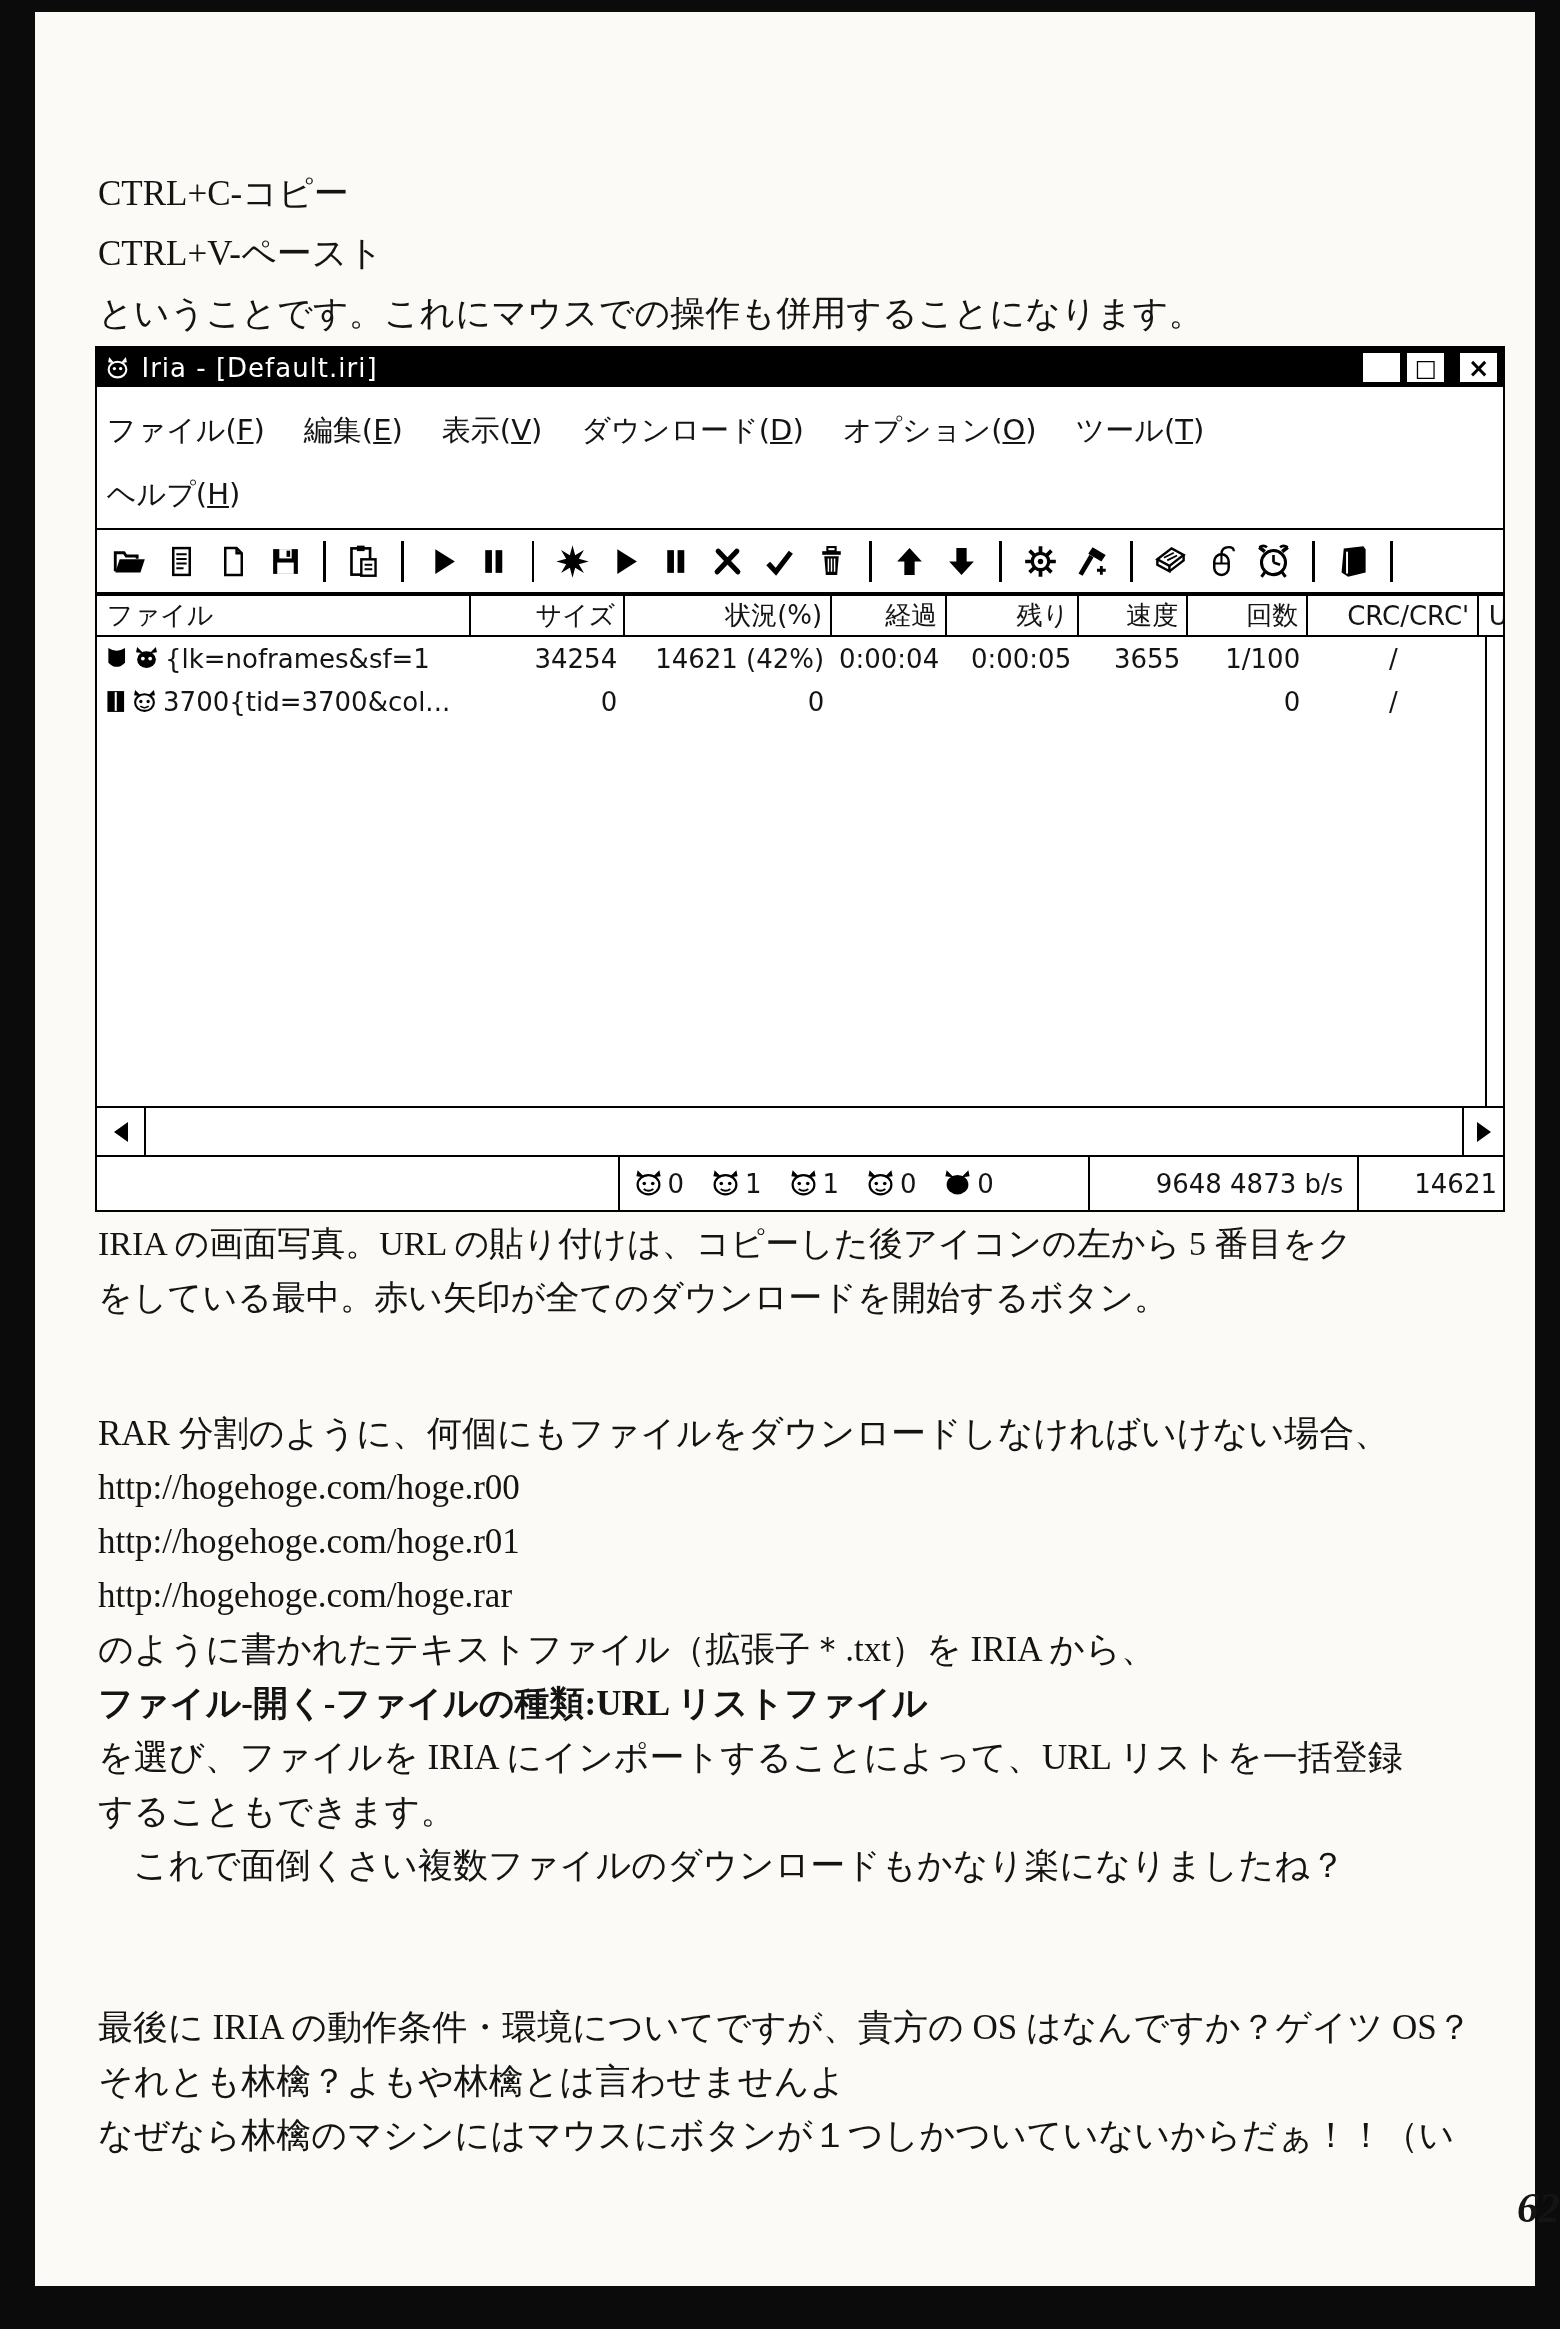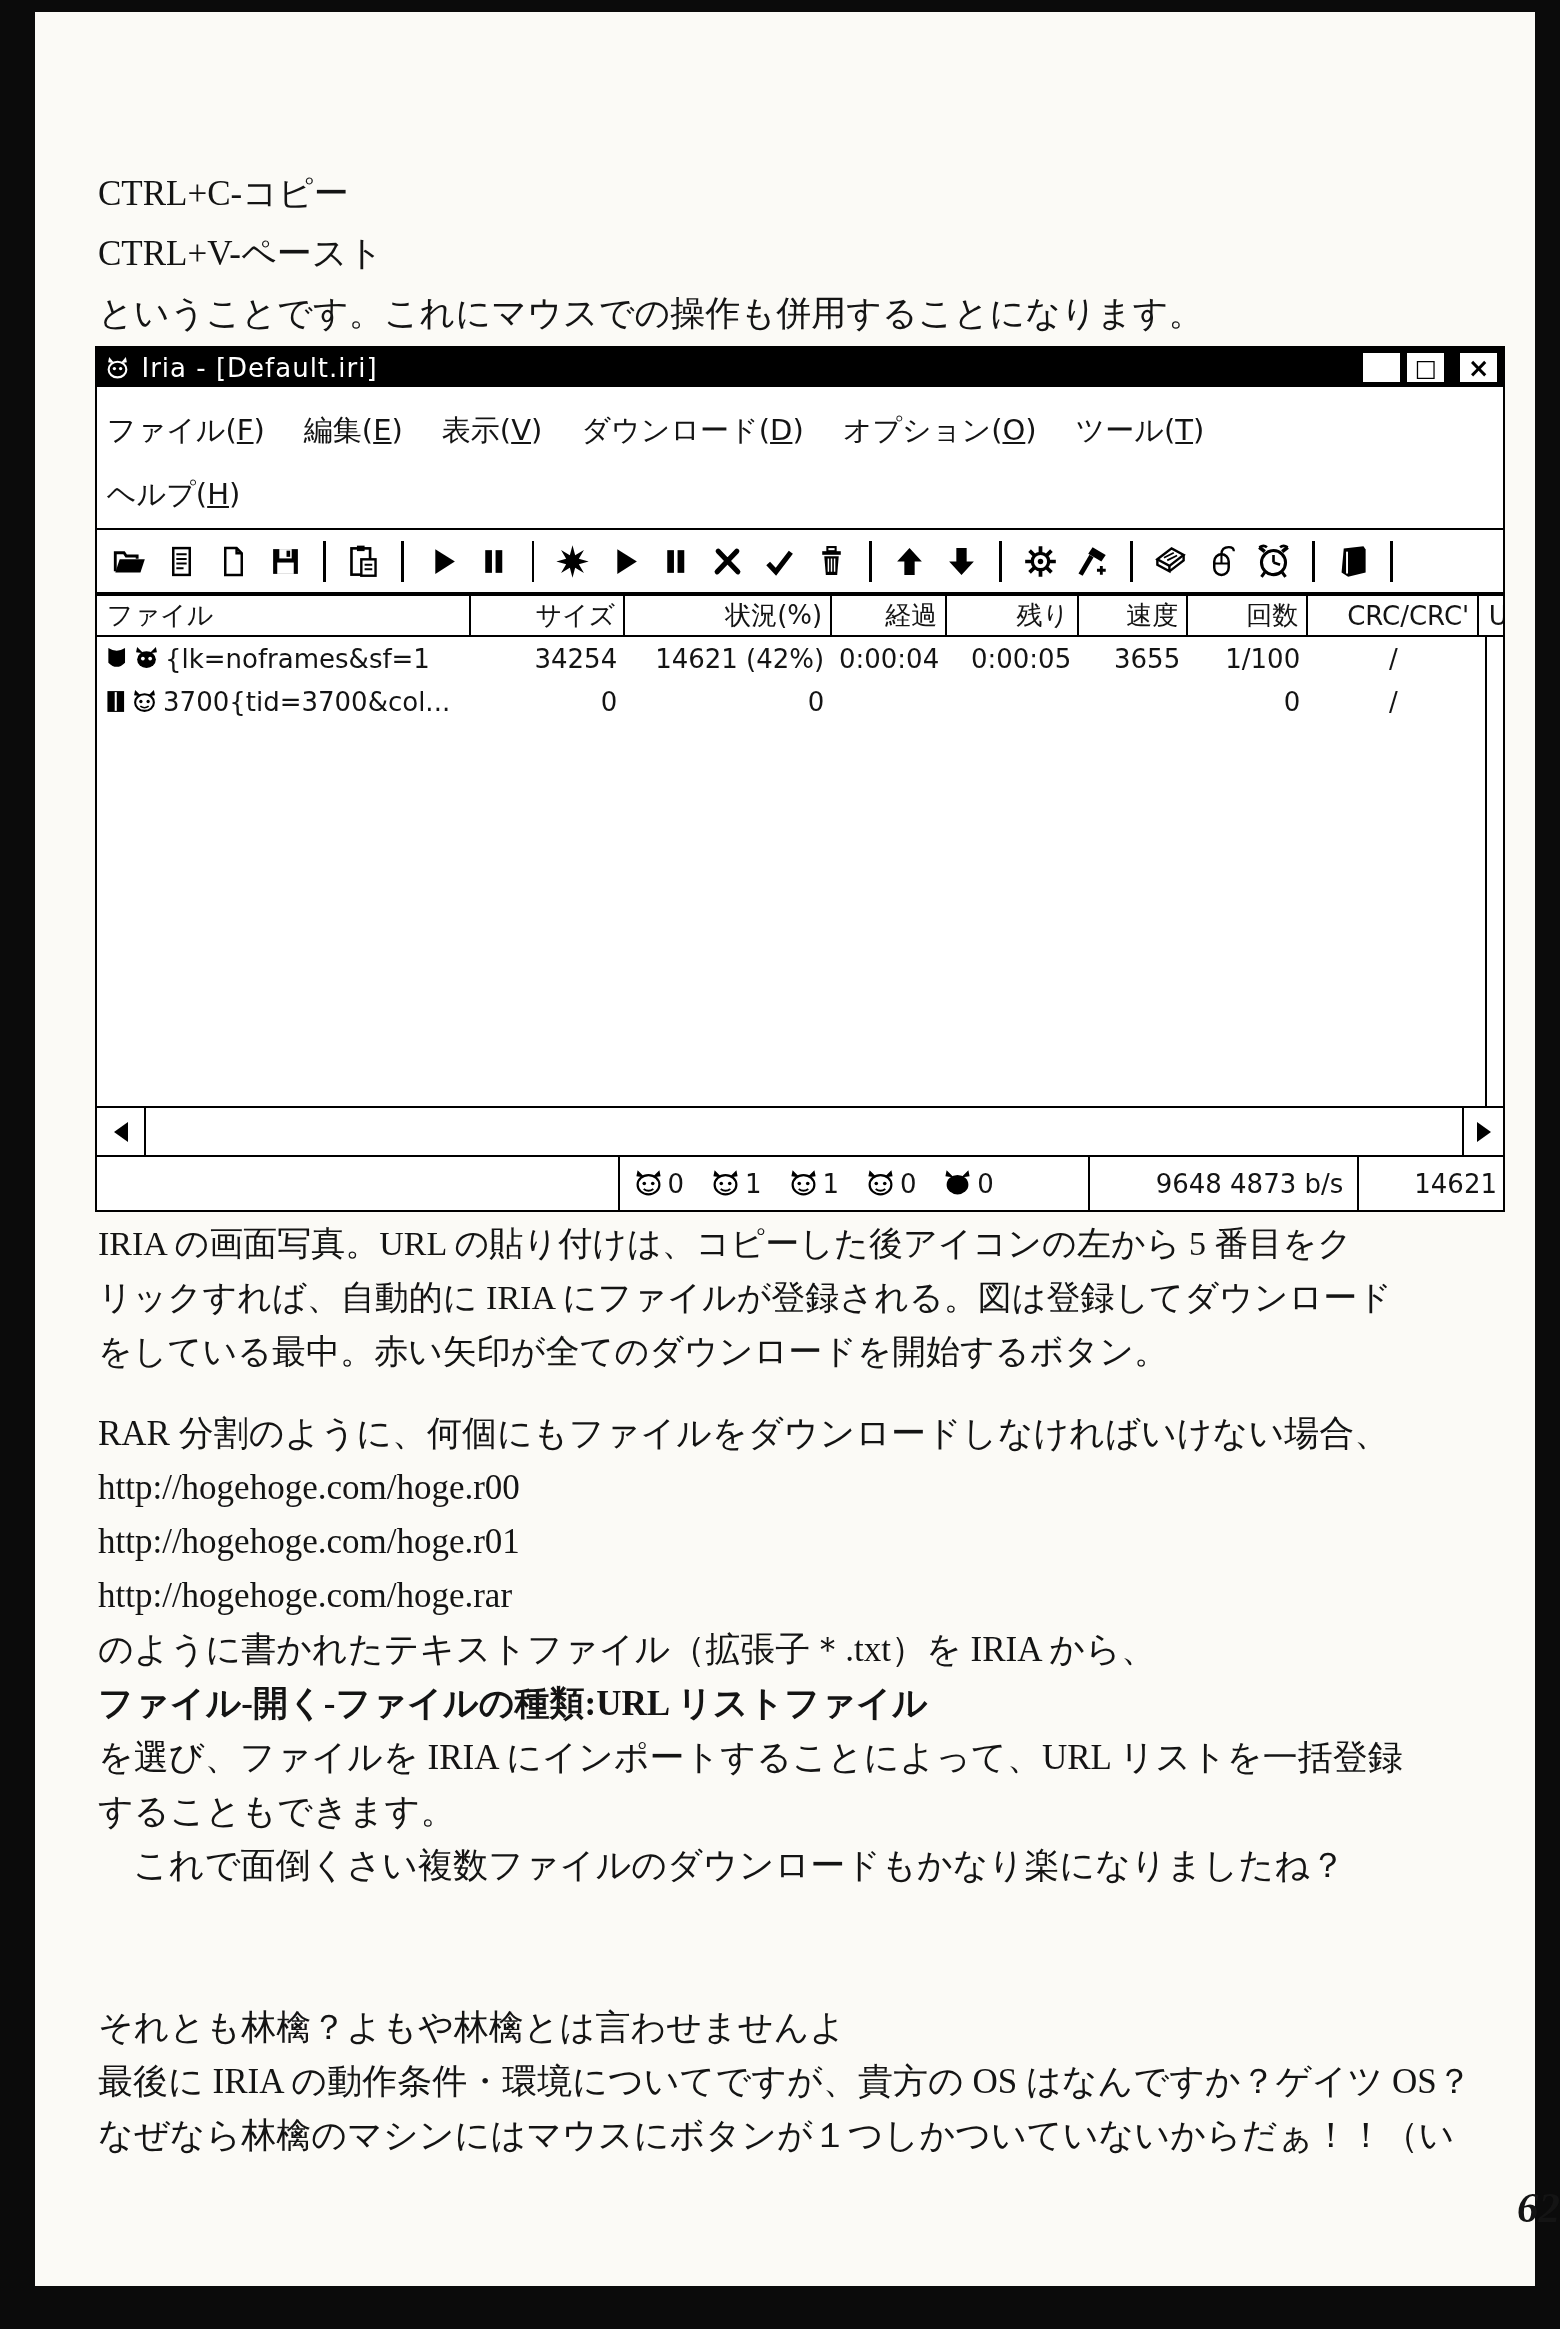--- a/index.html
+++ b/index.html
@@ -401,37 +401,36 @@
           <span>0</span>
         </div>
       </div>
       <div class="sb-speed">9648 4873 b/s</div>
       <div class="sb-total">14621</div>
     </div>
   </div>
 
   <div class="txtblock" id="caption">
     <div>IRIA の画面写真。URL の貼り付けは、コピーした後アイコンの左から 5 番目をク</div>
-    <div>リックすれば、自動的に IRIA にファイルが登録される。図は登録してダウンロード</div>
     <div>をしている最中。赤い矢印が全てのダウンロードを開始するボタン。</div>
   </div>
 
   <div class="txtblock" id="body">
     <div>RAR 分割のように、何個にもファイルをダウンロードしなければいけない場合、</div>
     <div>http://hogehoge.com/hoge.r00</div>
     <div>http://hogehoge.com/hoge.r01</div>
     <div>http://hogehoge.com/hoge.rar</div>
     <div>のように書かれたテキストファイル（拡張子＊.txt）を IRIA から、</div>
     <div class="bold">ファイル-開く-ファイルの種類:URL リストファイル</div>
     <div>を選び、ファイルを IRIA にインポートすることによって、URL リストを一括登録</div>
     <div>することもできます。</div>
     <div class="indent">これで面倒くさい複数ファイルのダウンロードもかなり楽になりましたね？</div>
   </div>
 
   <div class="txtblock" id="closing">
+    <div>最後に IRIA の動作条件・環境についてですが、貴方の OS はなんですか？ゲイツ OS？</div>
     <div>それとも林檎？よもや林檎とは言わせませんよ</div>
-    <div>最後に IRIA の動作条件・環境についてですが、貴方の OS はなんですか？ゲイツ OS？</div>
     <div>なぜなら林檎のマシンにはマウスにボタンが１つしかついていないからだぁ！！（い</div>
   </div>
 
   <div class="pagenum">62</div>
 </div>
 
 
 </body></html>

